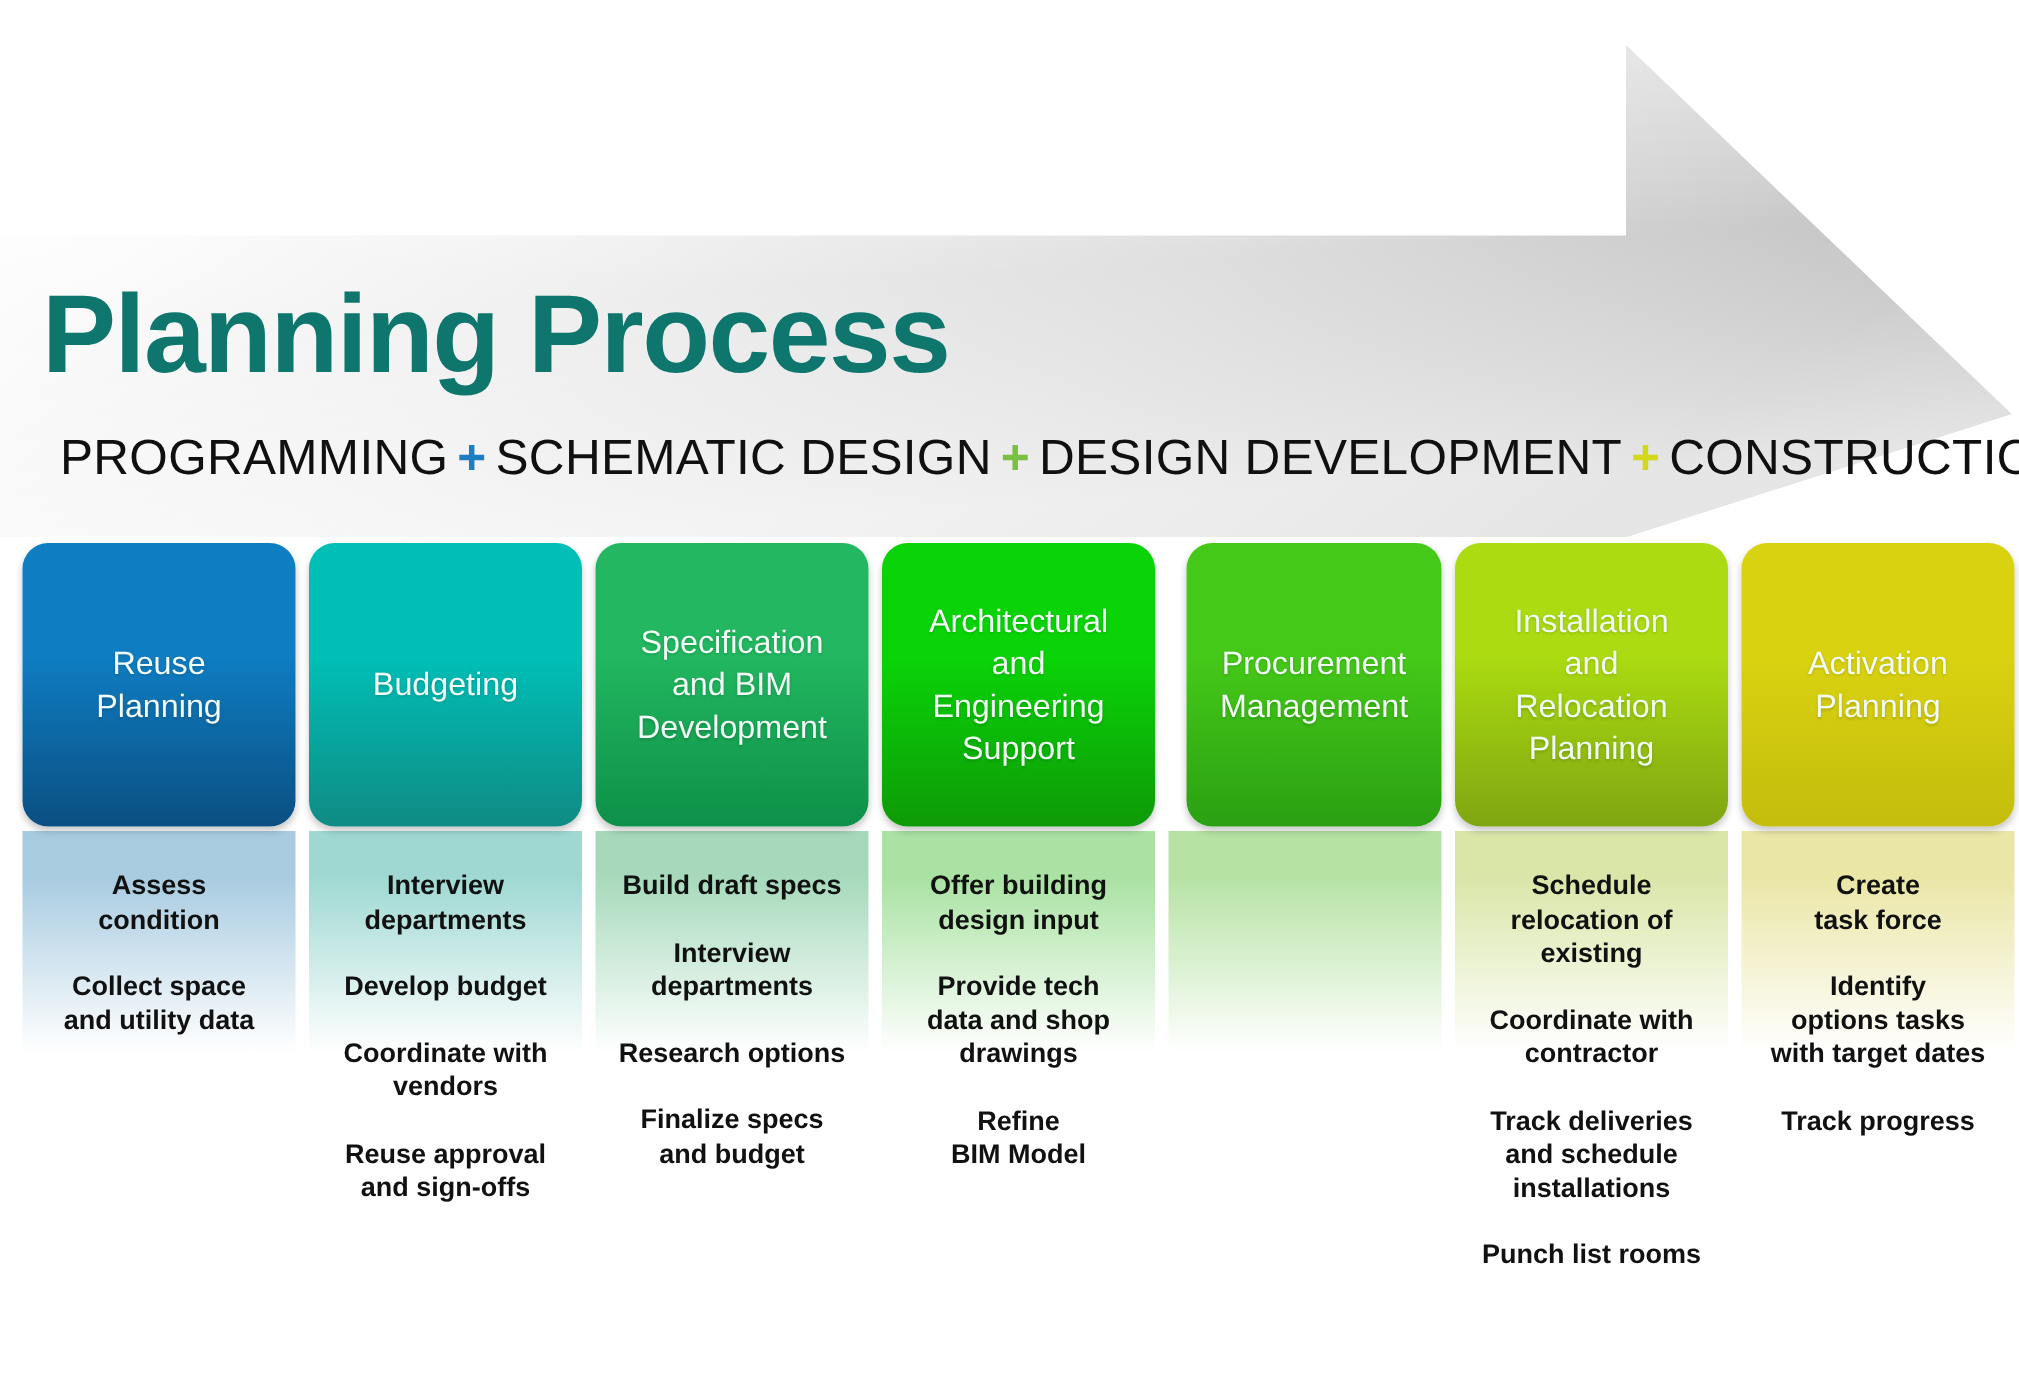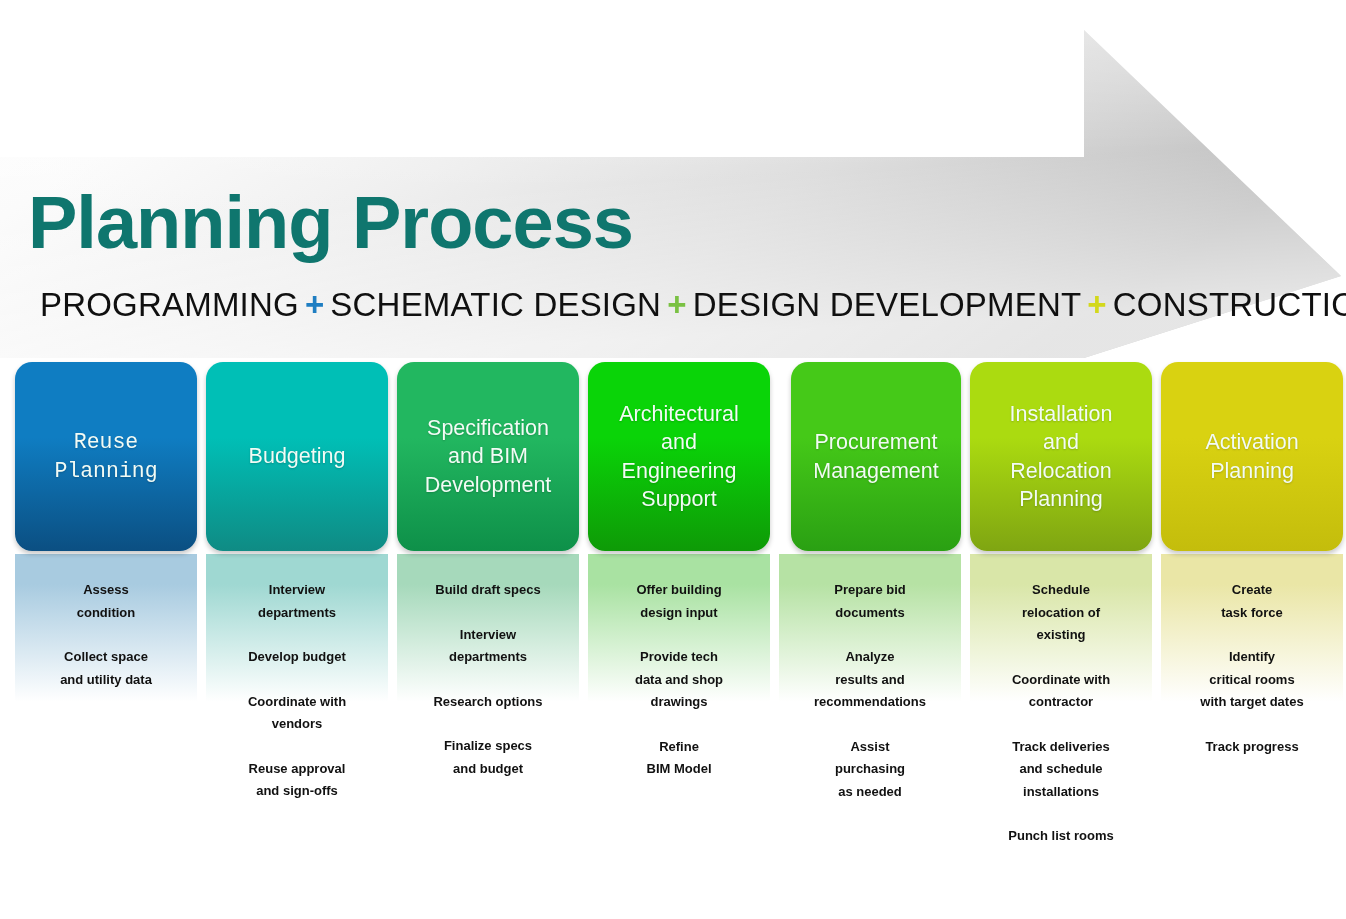--- a/index.html
+++ b/index.html
@@ -93,21 +93,21 @@
   }
   .column-body {
     position: absolute;
     left: 0; top: 195px;
     width: 182px;
     padding: 22px 2px 0 2px;
     text-align: center;
     z-index: 3;
   }
   .task {
-    font-size: 13px;
+    font-size: 18px;
     line-height: 22.5px;
     font-weight: 700;
     color: #111111;
     margin-bottom: 22px;
   }
 </style>
 </head>
 <body>
 
 <div id="arrow-layer">
@@ -132,21 +132,21 @@
   </svg>
 </div>
 
 <div id="header">
   <div id="page-title" style="color: #0f766e; font-weight: bold;">Planning Process</div>
   <div id="phase-line"><span>PROGRAMMING</span><span class="plus" style="color: rgb(31, 126, 194);">+</span><span>SCHEMATIC DESIGN</span><span class="plus" style="color: rgb(122, 193, 67);">+</span><span>DESIGN DEVELOPMENT</span><span class="plus" style="color: rgb(211, 216, 28);">+</span><span>CONSTRUCTION</span></div>
 </div>
 
 <div id="columns">
     <div class="column">
-      <div class="card" style="background: linear-gradient(rgb(15, 125, 194) 0%, rgb(15, 125, 194) 40%, rgb(11, 79, 130) 100%); font-family: Liberation Mono, monospace;">
+      <div class="card" style="background: linear-gradient(rgb(15, 125, 194) 0%, rgb(15, 125, 194) 40%, rgb(11, 79, 130) 100%);">
         <div>
           <span>Reuse</span>
           <span>Planning</span>
         </div>
       </div>
       <div class="reflection" style="background: linear-gradient(rgb(168, 203, 224) 0%, rgb(168, 203, 224) 18%, rgba(255, 255, 255, 0.15) 88%, rgba(255, 255, 255, 0) 100%);"></div>
       <div class="column-body">
         <div class="task">
           <div>Assess</div>
           <div>condition</div>
@@ -235,36 +235,20 @@
       </div>
     </div>
     <div class="column">
       <div class="card" style="background: linear-gradient(rgb(69, 201, 24) 0%, rgb(69, 201, 24) 40%, rgb(42, 160, 19) 100%); margin-left: 12px;">
         <div>
           <span>Procurement</span>
           <span>Management</span>
         </div>
       </div>
       <div class="reflection" style="background: linear-gradient(rgb(182, 226, 164) 0%, rgb(182, 226, 164) 18%, rgba(255, 255, 255, 0.15) 88%, rgba(255, 255, 255, 0) 100%);"></div>
-      <div class="column-body">
-        <div class="task">
-          <div>Prepare bid</div>
-          <div>documents</div>
-        </div>
-        <div class="task">
-          <div>Analyze</div>
-          <div>results and</div>
-          <div>recommendations</div>
-        </div>
-        <div class="task">
-          <div>Assist</div>
-          <div>purchasing</div>
-          <div>as needed</div>
-        </div>
-      </div>
     </div>
     <div class="column">
       <div class="card" style="background: linear-gradient(rgb(171, 219, 16) 0%, rgb(171, 219, 16) 40%, rgb(127, 165, 18) 100%);">
         <div>
           <span>Installation</span>
           <span>and</span>
           <span>Relocation</span>
           <span>Planning</span>
         </div>
       </div>
@@ -297,21 +281,21 @@
         </div>
       </div>
       <div class="reflection" style="background: linear-gradient(rgb(234, 230, 166) 0%, rgb(234, 230, 166) 18%, rgba(255, 255, 255, 0.15) 88%, rgba(255, 255, 255, 0) 100%);"></div>
       <div class="column-body">
         <div class="task">
           <div>Create</div>
           <div>task force</div>
         </div>
         <div class="task">
           <div>Identify</div>
-          <div>critical rooms</div>
+          <div>options tasks</div>
           <div>with target dates</div>
         </div>
         <div class="task">
           <div>Track progress</div>
         </div>
       </div>
     </div>
   </div>
 
 </body></html>

